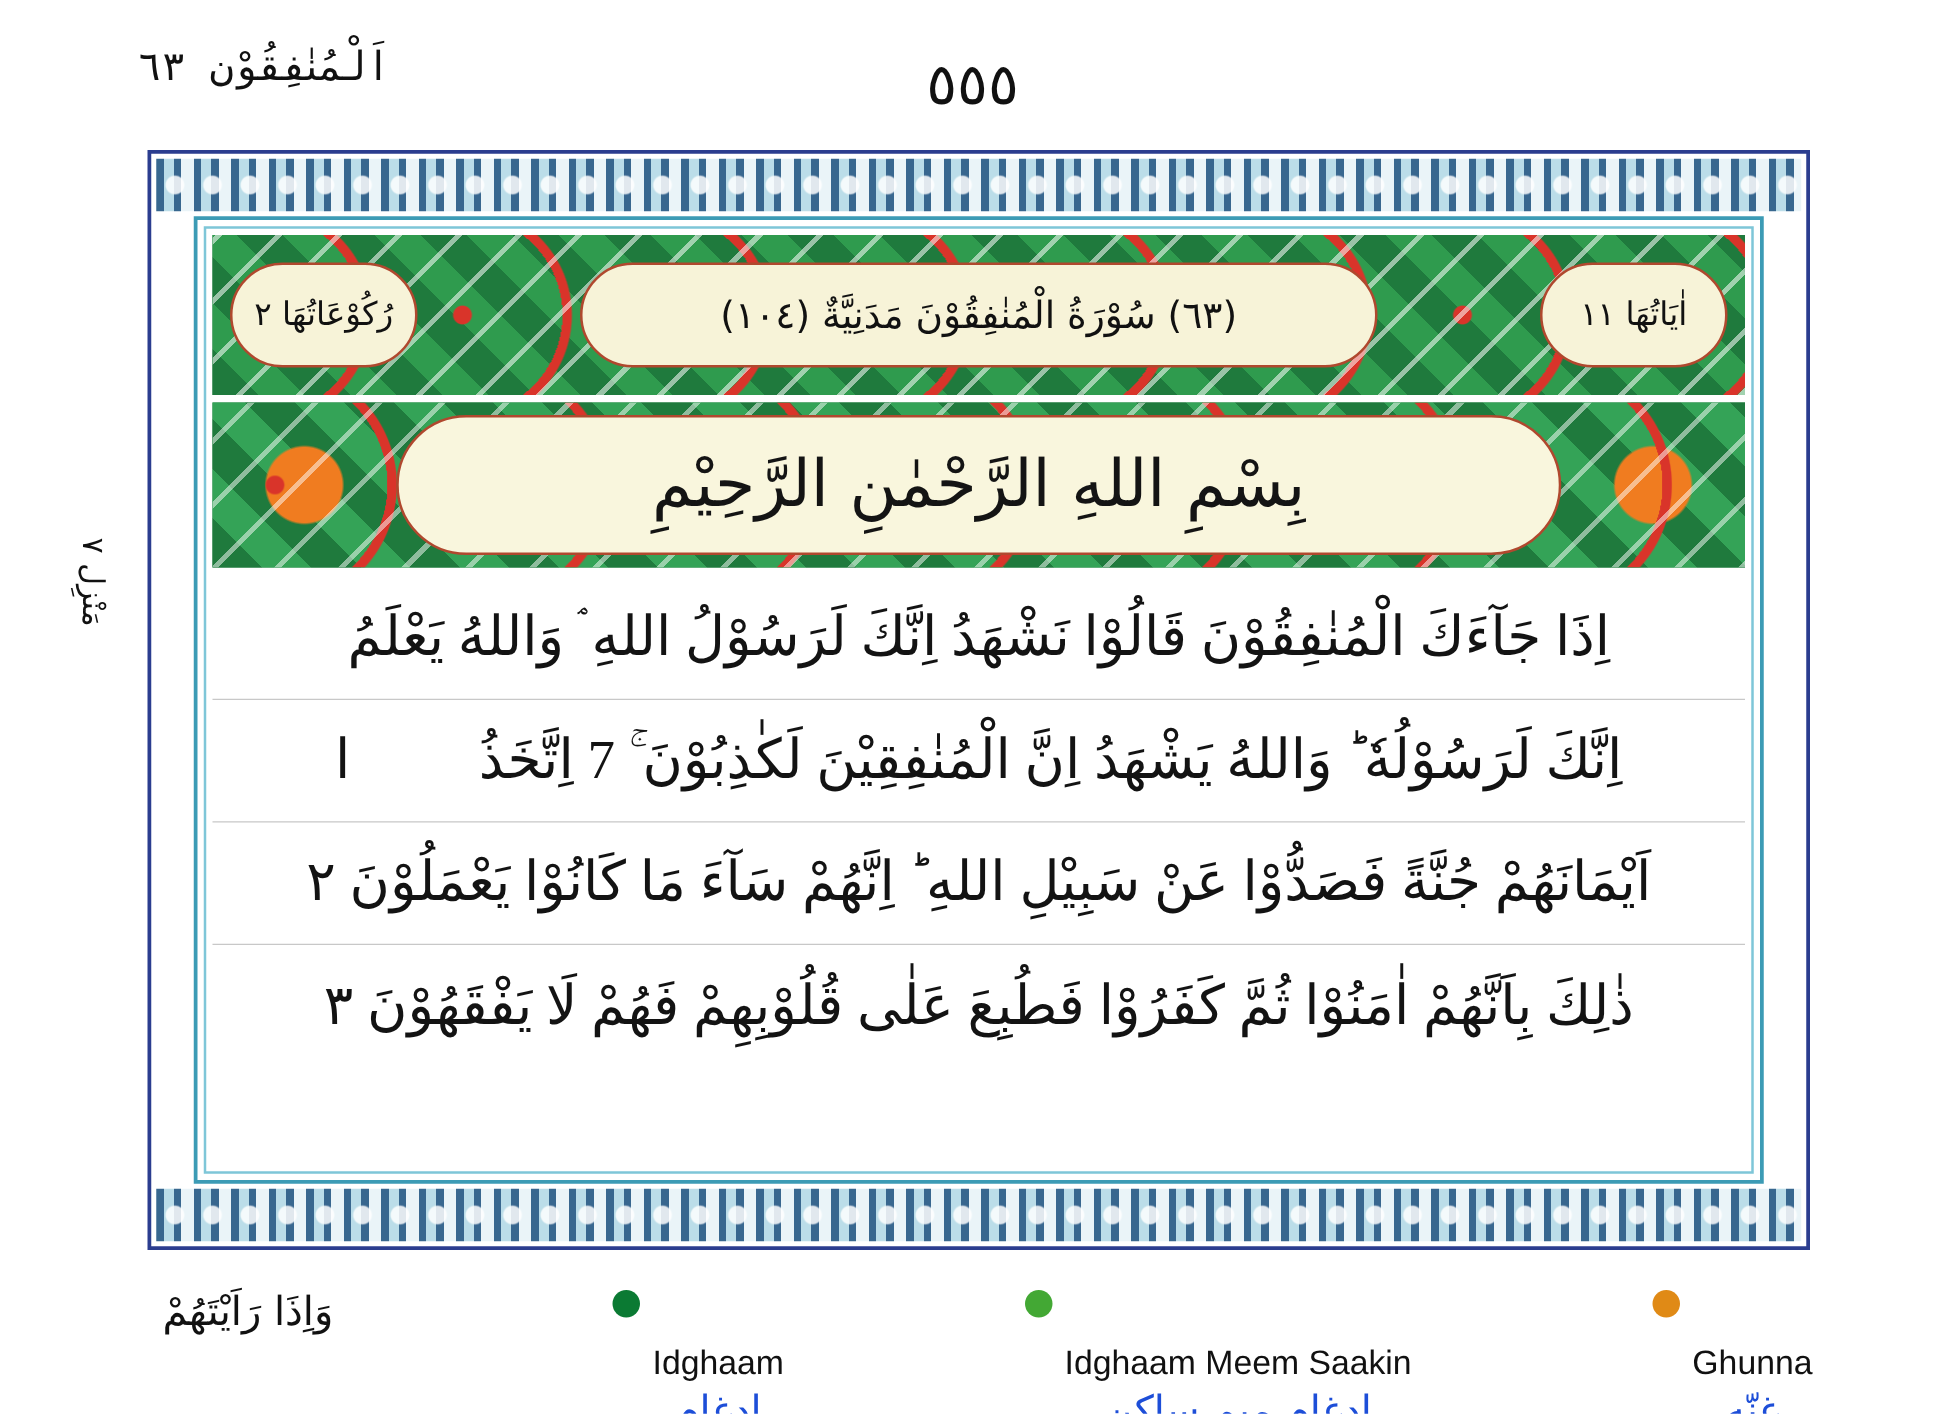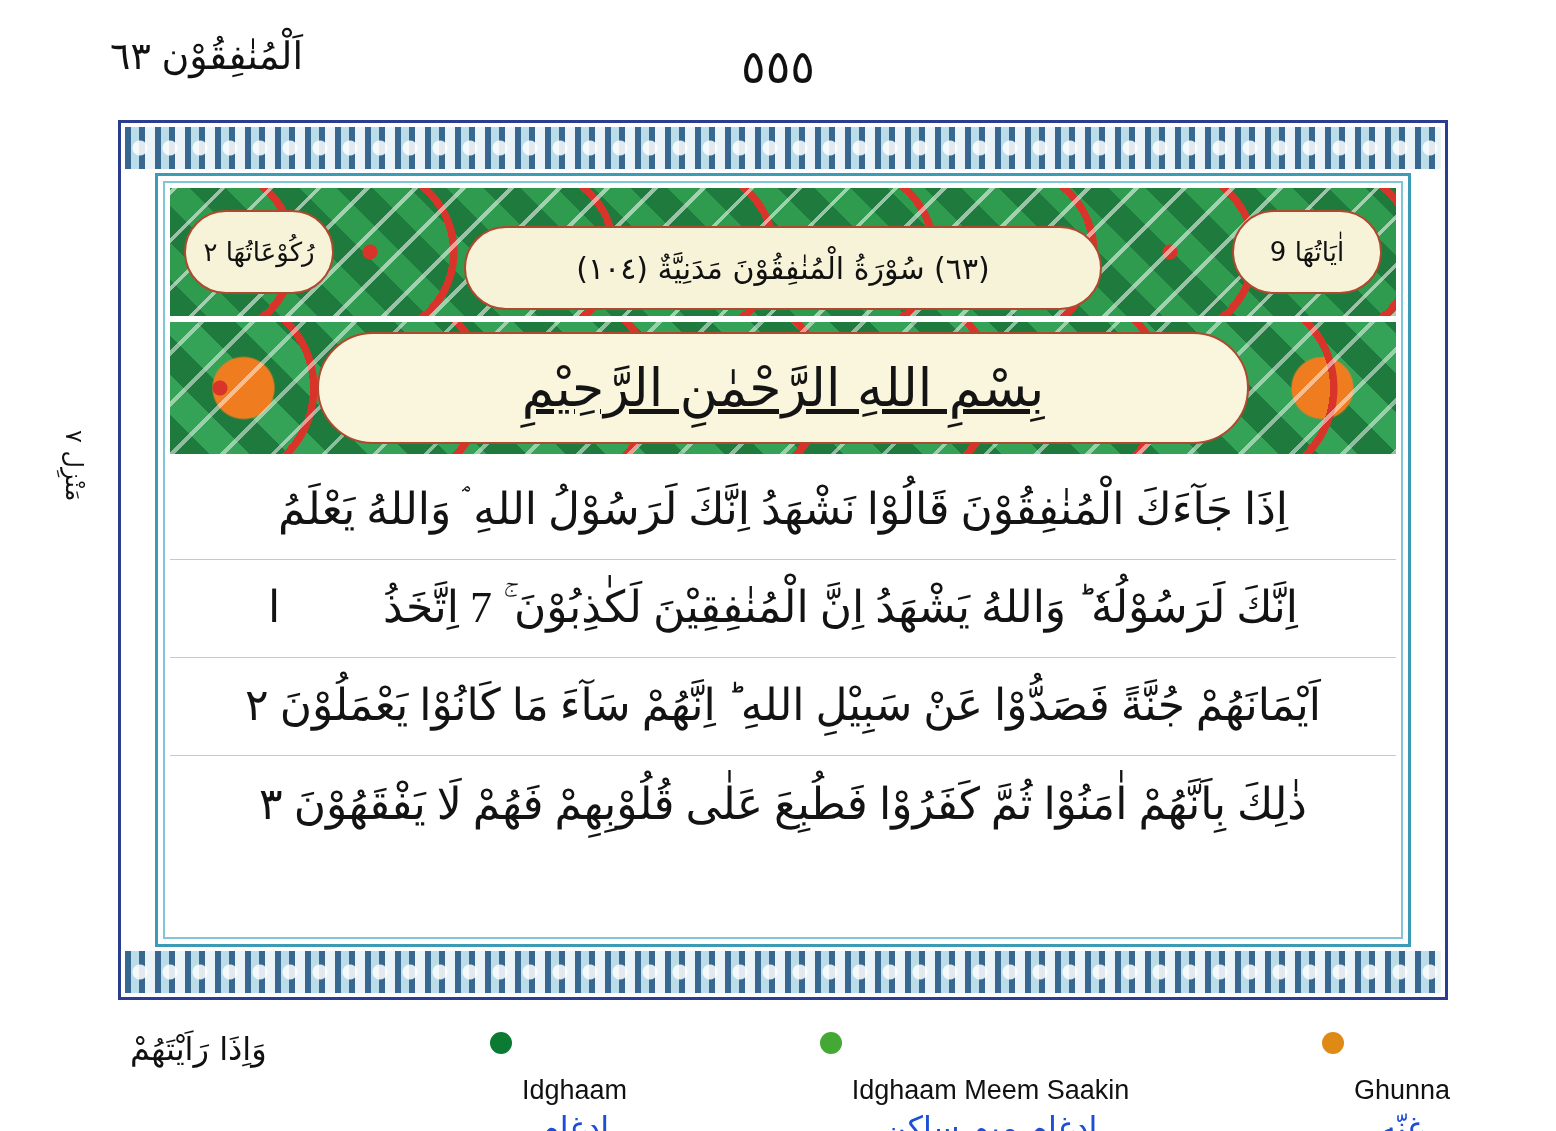--- a/index.html
+++ b/index.html
@@ -32,22 +32,22 @@
     font-family: "DejaVu Sans", "Liberation Serif", serif;
     font-size: 38px;
     color: #111;
     white-space: nowrap;
   }
   .hdr-left {
     position: absolute;
     left: 110px;
     top: 0;
     direction: rtl;
-    font-family: Liberation Sans, sans-serif;
-    font-size: 38px;
+    font-family: Liberation Mono, monospace;
+    font-size: 32px;
     color: #111;
     white-space: nowrap;
   }
   .hdr-center {
     position: absolute;
     left: 50%;
     transform: translateX(-50%);
     top: 6px;
     font-family: "DejaVu Sans", "Liberation Serif", serif;
     font-size: 46px;
@@ -156,21 +156,20 @@
     border-radius: 42px / 42px;
     display: flex;
     align-items: center;
     justify-content: center;
     box-sizing: border-box;
     z-index: 3;
   }
   .cartouche-main {
     left: 24%;
     width: 52%;
-    margin-top: 16px;
   }
   .cartouche-side {
     width: 150px;
   }
   .cartouche-side.left { left: 14px; }
   .cartouche-side.right { right: 14px; }
   .ar {
     font-family: "DejaVu Sans", "Liberation Serif", serif;
     direction: rtl;
     color: #111;
@@ -212,21 +211,20 @@
     border: 2px solid #b0482e;
     border-radius: 56px / 56px;
     display: flex;
     align-items: center;
     justify-content: center;
     z-index: 3;
   }
   .bismillah-box .ar {
     font-size: 52px;
     color: #141414;
-    text-decoration: underline;
   }
 
   
   .lines {
     position: absolute;
     left: 12px;
     right: 12px;
     top: 286px;
     bottom: 12px;
   }
@@ -326,21 +324,21 @@
   <div class="inner-area">
 
     <div class="surah-band">
       <div class="cartouche cartouche-side left">
         <span class="ar">رُكُوْعَاتُهَا ٢</span>
       </div>
       <div class="cartouche cartouche-main">
         <span class="ar">(٦٣) سُوْرَةُ الْمُنٰفِقُوْنَ مَدَنِيَّةٌ (١٠٤)</span>
       </div>
       <div class="cartouche cartouche-side right">
-        <span class="ar">اٰيَاتُهَا 9</span>
+        <span class="ar">اٰيَاتُهَا ١١</span>
       </div>
     </div>
 
     <div class="bismillah-band">
       <div class="bismillah-box">
         <span class="ar">بِسْمِ اللهِ الرَّحْمٰنِ الرَّحِيْمِ</span>
       </div>
     </div>
 
     <div class="lines">

